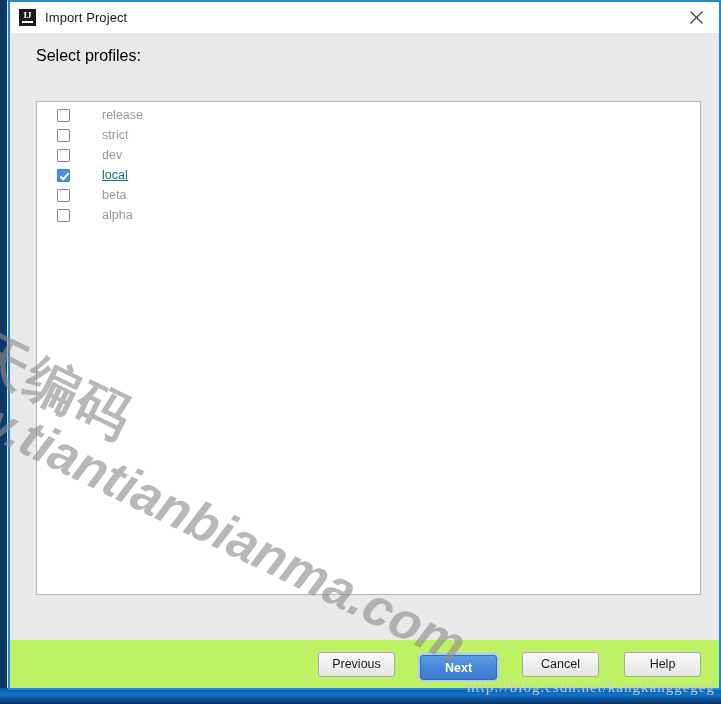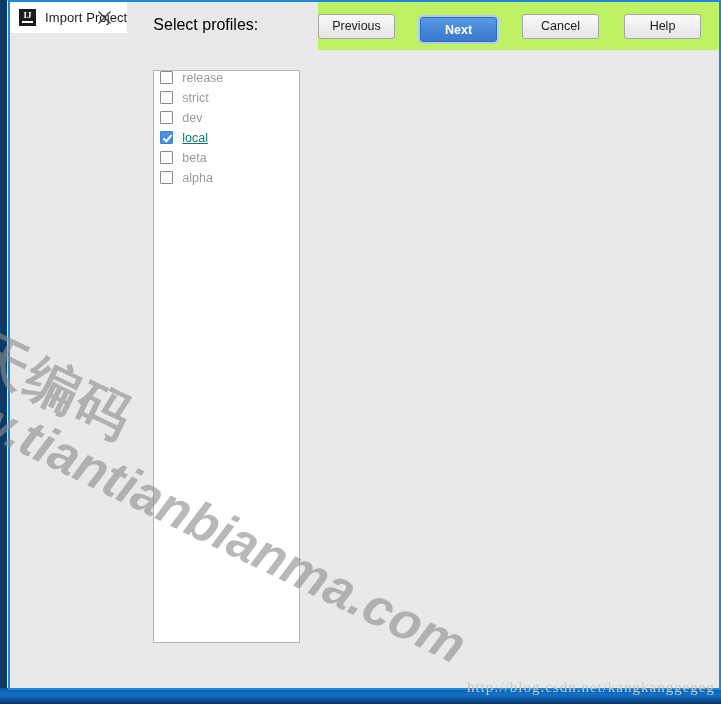--- a/index.html
+++ b/index.html
@@ -59,21 +59,21 @@
   #dialog {
     position: absolute;
     left: 8px;
     top: 0px;
     width: 713px;
     height: 690px;
     background: #e9e9e9;
     border: 2px solid #1e8ad6;
     box-sizing: border-box;
     display: flex;
-    flex-direction: row;
+    flex-direction: column;
   }
 
   #titlebar {
     height: 31px;
     background: #ffffff;
     display: flex;
     align-items: center;
     flex: 0 0 auto;
     position: relative;
   }
@@ -147,24 +147,25 @@
     right: 18px;
     bottom: 45px;
     background: #ffffff;
     border: 1px solid #b5b5b5;
     box-sizing: border-box;
     overflow: hidden;
   }
 
   .profile-row {
     display: flex;
-    align-items: flex-start;
+    align-items: flex-end;
     height: 20px;
-    padding-left: 6px;
+    padding-left: 20px;
     cursor: default;
+    gap: 23px;
   }
   .cb {
     width: 13px;
     height: 13px;
     box-sizing: border-box;
     border: 1px solid #8a8a8a;
     background: #fdfdfd;
     border-radius: 1px;
     position: relative;
     flex: 0 0 auto;

